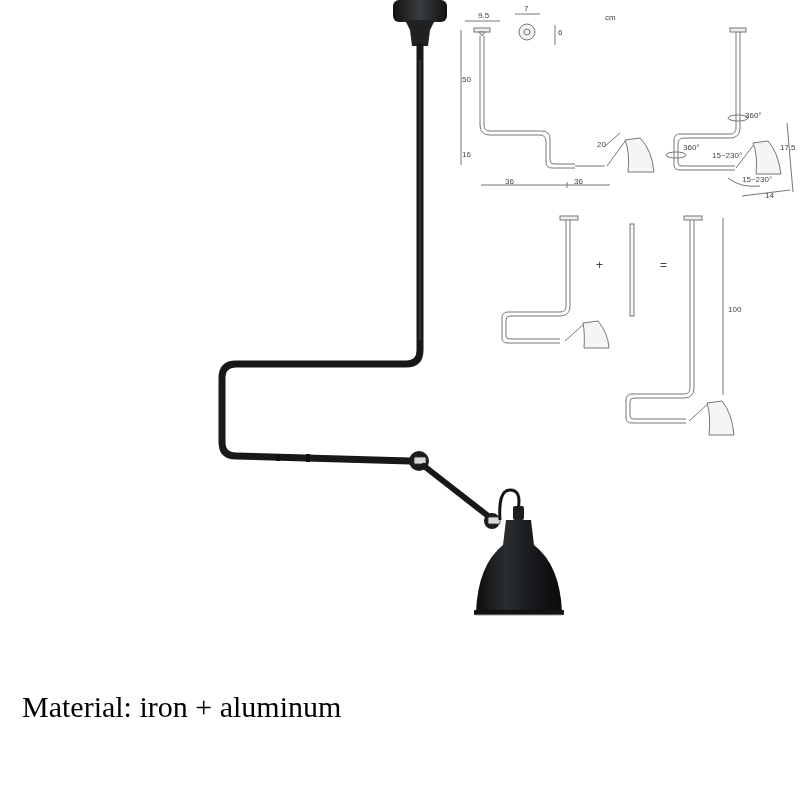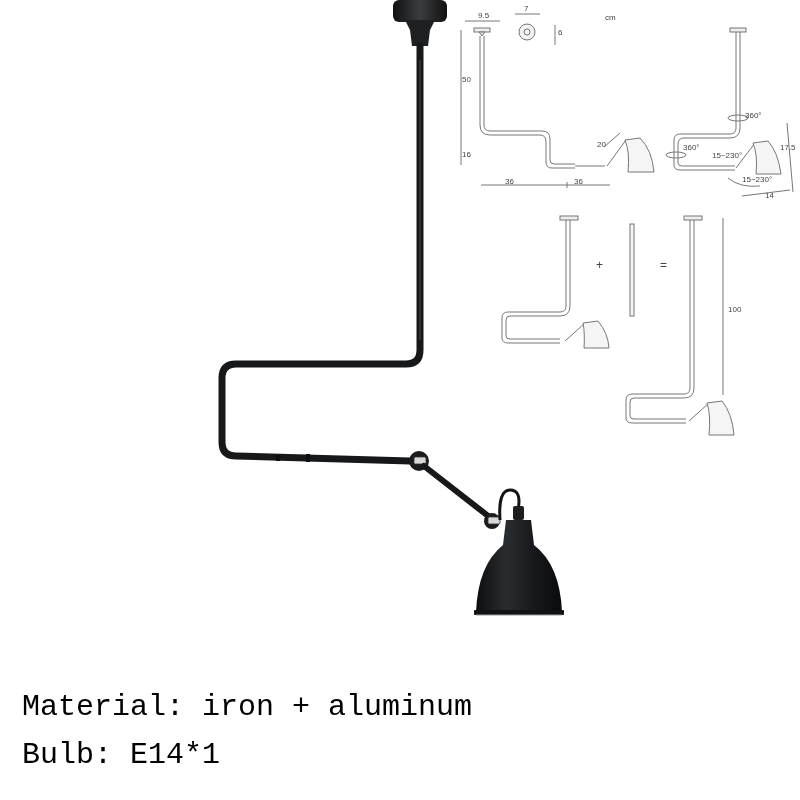--- a/index.html
+++ b/index.html
@@ -2,21 +2,21 @@
 <html><head>
 <meta charset="utf-8">
 <style>
   html, body { margin: 0; padding: 0; background: #ffffff; }
   body { width: 800px; height: 800px; position: relative; overflow: hidden; }
   .stage { position: absolute; left: 0; top: 0; width: 800px; height: 800px; }
   svg { position: absolute; left: 0; top: 0; }
   .dim-text { font-family: "Liberation Sans", sans-serif; font-size: 8px; fill: #444; }
   .spec {
     position: absolute; left: 22px;
-    font-family: Liberation Mono, monospace;
+    font-family: Liberation Serif, serif;
     font-size: 30px; color: #000; letter-spacing: 0px; white-space: pre;
   }
   .spec-material { top: 690px; }
   .spec-bulb { top: 738px; }
 </style>
 </head>
 <body>
 
 <div class="stage">
 
@@ -147,14 +147,13 @@
     <text class="dim-text" x="712" y="158">15~230°</text>
     <text class="dim-text" x="742" y="182">15~230°</text>
     <text class="dim-text" x="780" y="150">17.5</text>
     <text class="dim-text" x="765" y="198">14</text>
     <text class="dim-text" x="728" y="312">100</text>
     <text class="dim-text" x="596" y="269" style="font-size:12px">+</text>
     <text class="dim-text" x="660" y="269" style="font-size:12px">=</text>
   </svg>
 
   <div class="spec spec-material">Material: iron + aluminum</div>
-  <div class="spec spec-bulb">Bulb: E14*1</div>
 </div>
 
 </body></html>

